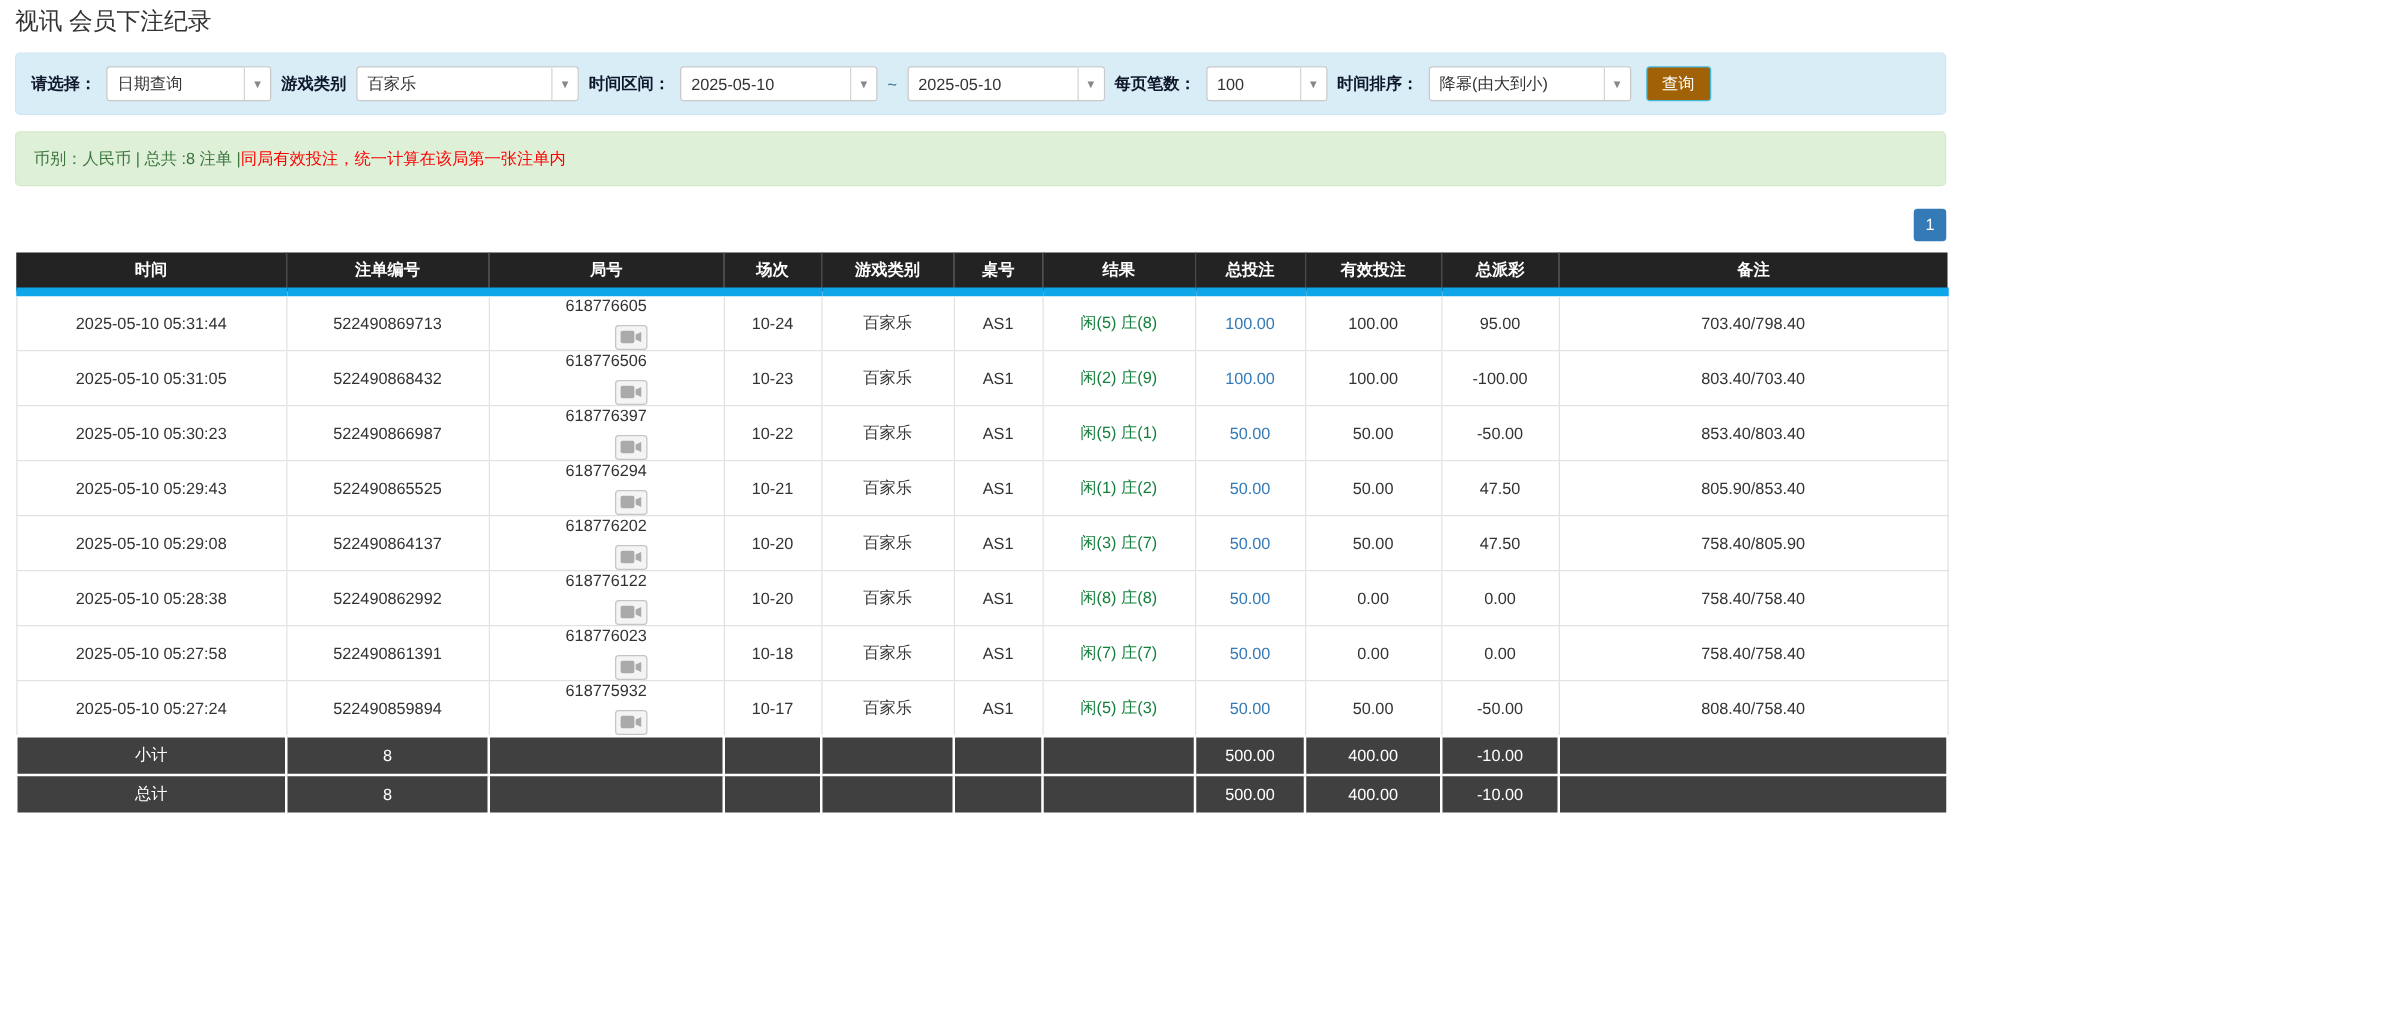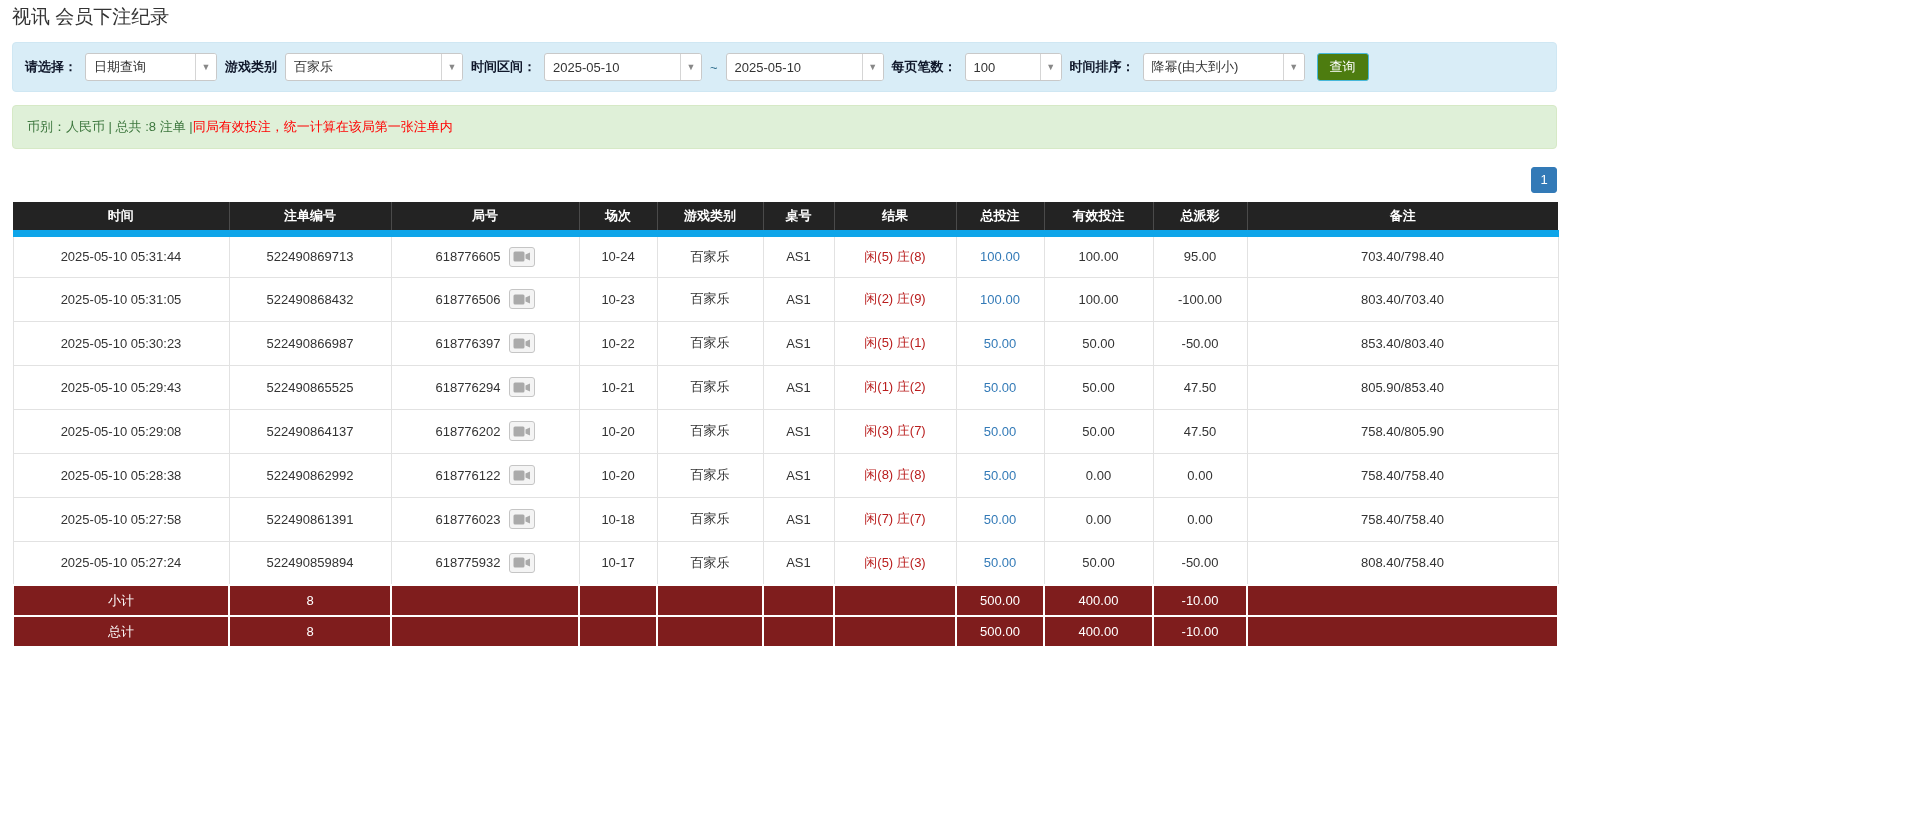--- a/index.html
+++ b/index.html
@@ -36,21 +36,21 @@
     color: #888; font-size: 9px; cursor: pointer;
   }
   .w-qt { width: 132px; }
   .w-game { width: 178px; }
   .w-date { width: 158px; }
   .w-pp { width: 97px; }
   .w-sort { width: 162px; }
   .tilde { color: #31708f; }
   .search-btn {
     height: 28px; padding: 0 12px; margin-left: 4px;
-    background: #4d7c0f; border: 1px solid #46b8da; border-radius: 3px;
+    background: #a16207; border: 1px solid #46b8da; border-radius: 3px;
     color: #fff; font-size: 13px; cursor: pointer;
   }
 
   
   .summary-bar {
     width: 1545px; height: 44px; margin-top: 13px;
     background: #dff0d8; border: 1px solid #d6e9c6; border-radius: 4px;
     display: flex; align-items: center; justify-content: flex-start;
     padding: 0 14px; font-size: 13px;
   }
@@ -73,27 +73,27 @@
     background: #232323; color: #fff; font-weight: bold; font-size: 13px;
     height: 31px; text-align: center;
     border-right: 1px solid #4a4a4a; border-bottom: 7px solid #0ea5e9;
   }
   table.records thead th:last-child { border-right: none; }
   table.records tbody td {
     height: 44px; text-align: center; color: #333; background: #fff;
     border: 1px solid #e2e2e2; overflow: hidden; white-space: nowrap;
   }
   table.records tfoot td {
-    height: 31px; text-align: center; background: #7f1d1d; color: #fff;
+    height: 31px; text-align: center; background: #404040; color: #fff;
     border: 2px solid #fff; font-size: 13px;
   }
   .bet-link { color: #337ab7; cursor: pointer; }
   .neg { color: #ff0000; }
-  .res-player, .res-banker { color: #b91c1c; }
-  .round-cell { display: inline-flex; align-items: center; gap: 8px; }
+  .res-player, .res-banker { color: #15803d; }
+  .round-cell { display: inline-flex; align-items: flex-end; gap: 8px; flex-direction: column; }
   .replay-icon {
     display: inline-flex; align-items: center; justify-content: center;
     width: 26px; height: 20px; background: #f4f4f4;
     border: 1px solid #c5c5c5; border-radius: 3px; cursor: pointer;
   }
 </style>
 </head>
 <body>
 
 <div class="page">

